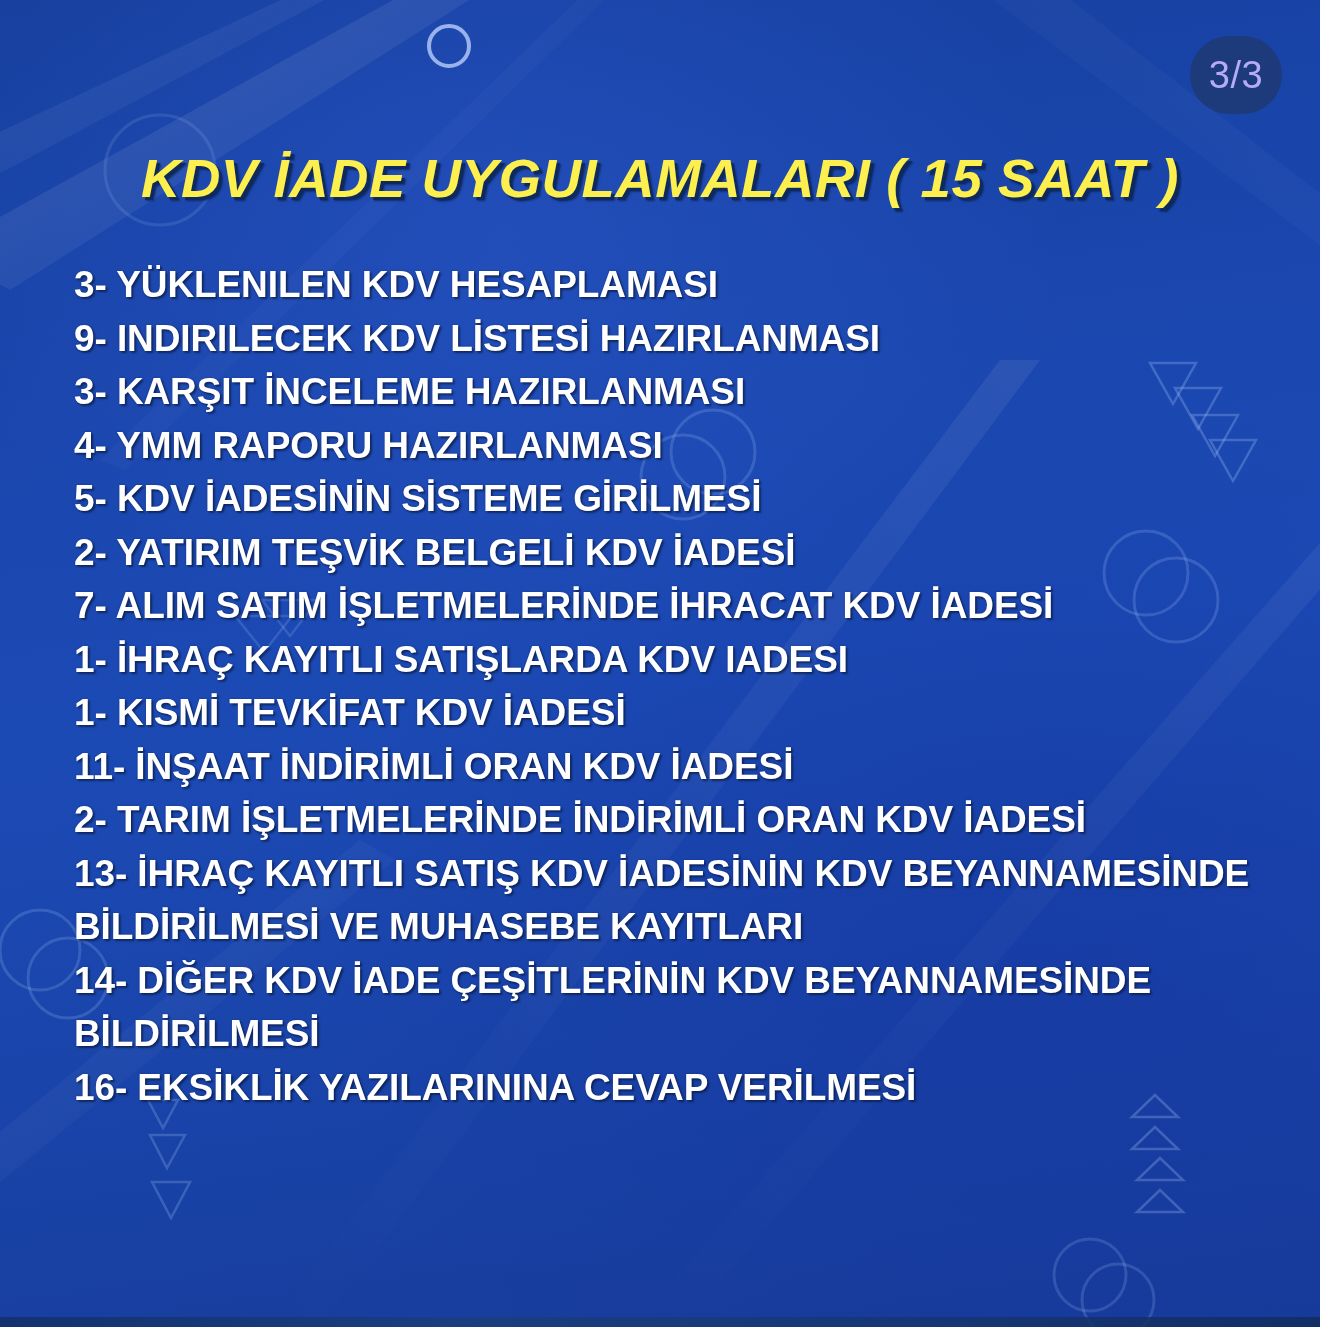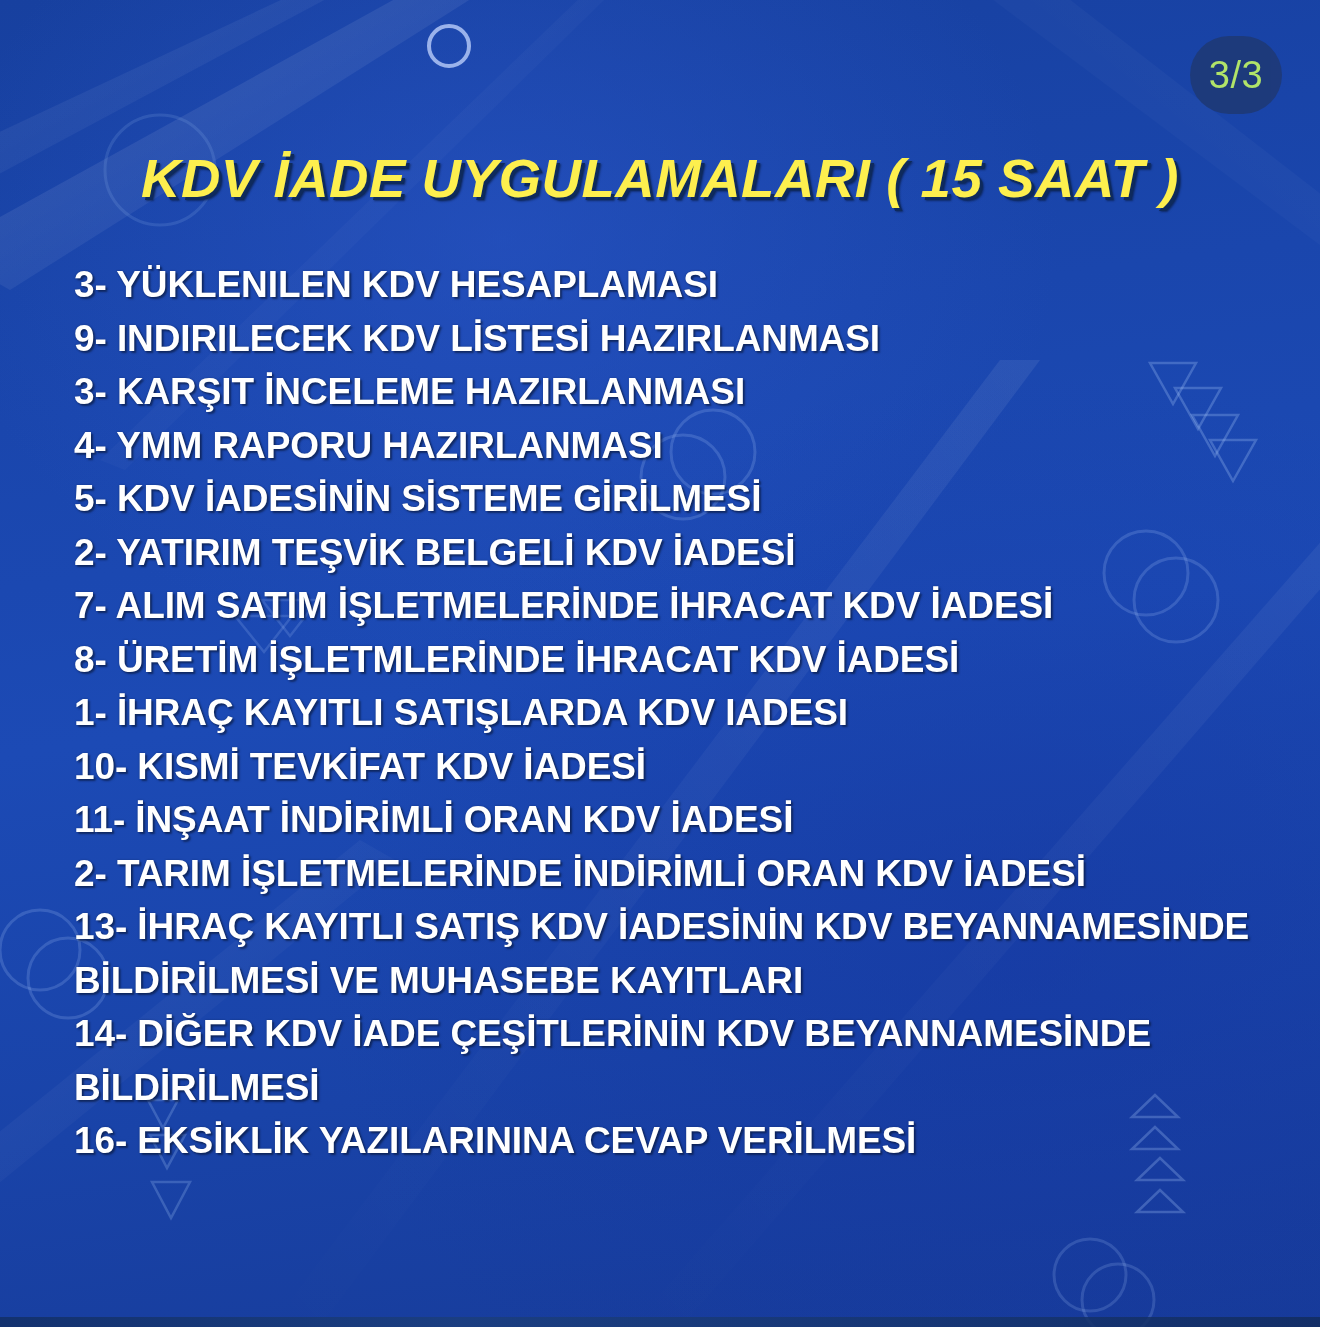--- a/index.html
+++ b/index.html
@@ -35,21 +35,21 @@
 
   
   .page-badge {
     position: absolute;
     top: 36px;
     right: 38px;
     width: 92px;
     height: 78px;
     border-radius: 40px;
     background: #1e3a78;
-    color: #bef264;
+    color: #c4b5fd;
     display: flex;
     align-items: center;
     justify-content: center;
     font-size: 38px;
     font-weight: 400;
     letter-spacing: .5px;
     opacity: .92;
   }
 
   
@@ -195,23 +195,22 @@
   <h1 class="title">KDV İADE UYGULAMALARI ( 15 SAAT )</h1>
 
   <ul class="list">
     <li>3- YÜKLENILEN KDV HESAPLAMASI</li>
     <li>9- INDIRILECEK KDV LİSTESİ HAZIRLANMASI</li>
     <li>3- KARŞIT İNCELEME HAZIRLANMASI</li>
     <li>4- YMM RAPORU HAZIRLANMASI</li>
     <li>5- KDV İADESİNİN SİSTEME GİRİLMESİ</li>
     <li>2- YATIRIM TEŞVİK BELGELİ KDV İADESİ</li>
     <li>7- ALIM SATIM İŞLETMELERİNDE İHRACAT KDV İADESİ</li>
-    <li>8- ÜRETİM İŞLETMLERİNDE İHRACAT KDV İADESİ</li>
     <li>1- İHRAÇ KAYITLI SATIŞLARDA KDV IADESI</li>
-    <li>10- KISMİ TEVKİFAT KDV İADESİ</li>
+    <li>1- KISMİ TEVKİFAT KDV İADESİ</li>
     <li>11- İNŞAAT İNDİRİMLİ ORAN KDV İADESİ</li>
     <li>2- TARIM İŞLETMELERİNDE İNDİRİMLİ ORAN KDV İADESİ</li>
     <li class="wrap">13- İHRAÇ KAYITLI SATIŞ KDV İADESİNİN KDV BEYANNAMESİNDE BİLDİRİLMESİ VE MUHASEBE KAYITLARI</li>
     <li class="wrap">14- DİĞER KDV İADE ÇEŞİTLERİNİN KDV BEYANNAMESİNDE BİLDİRİLMESİ</li>
     <li>16- EKSİKLİK YAZILARININA CEVAP VERİLMESİ</li>
   </ul>
 
   <div class="bottom-strip"></div>
 </div>
 

